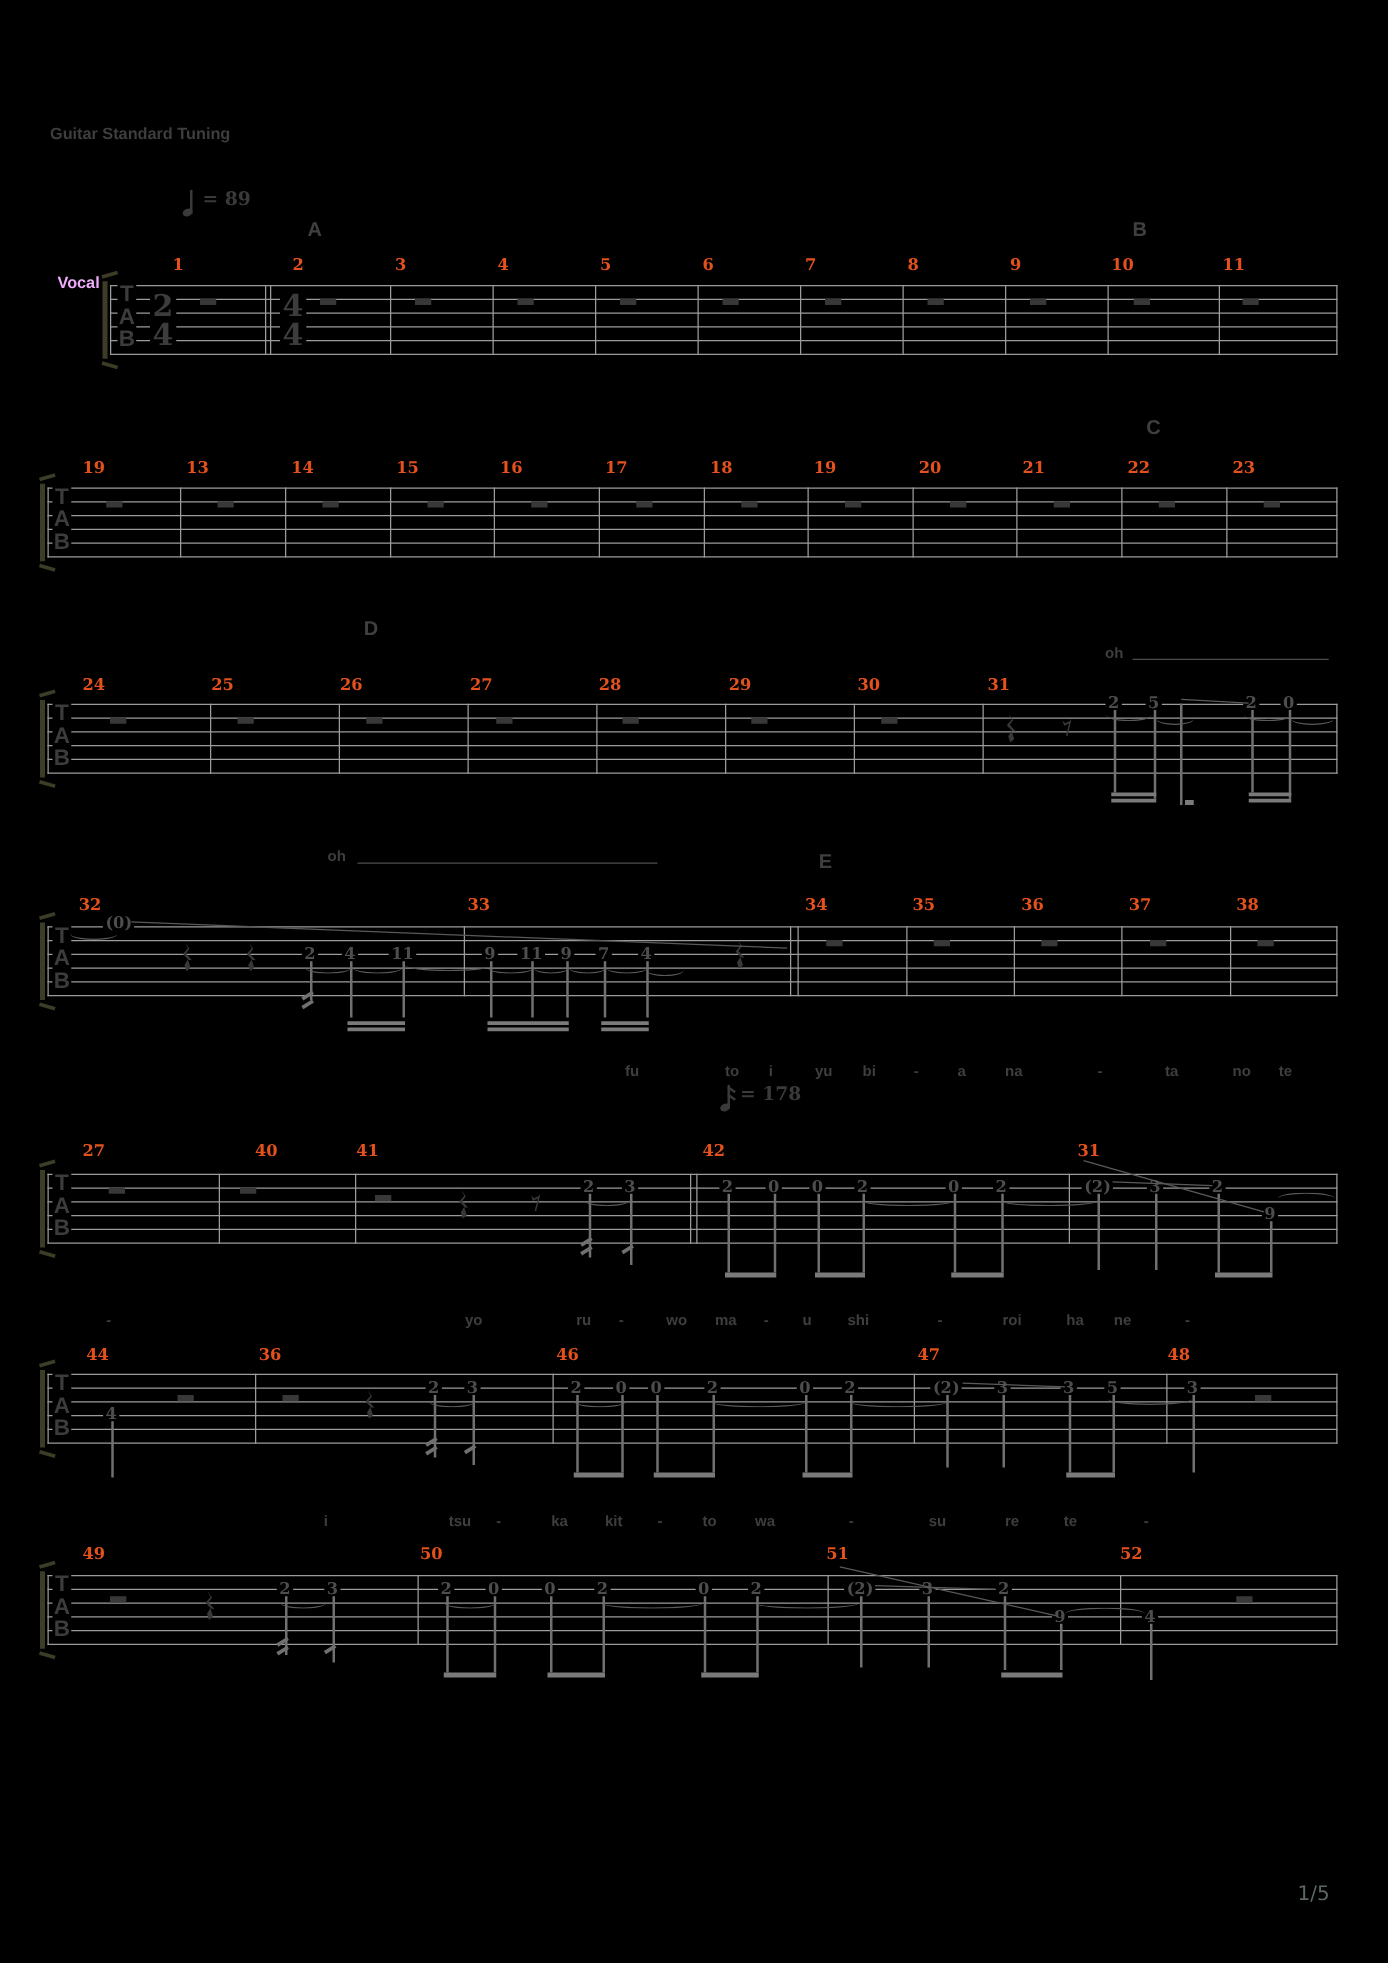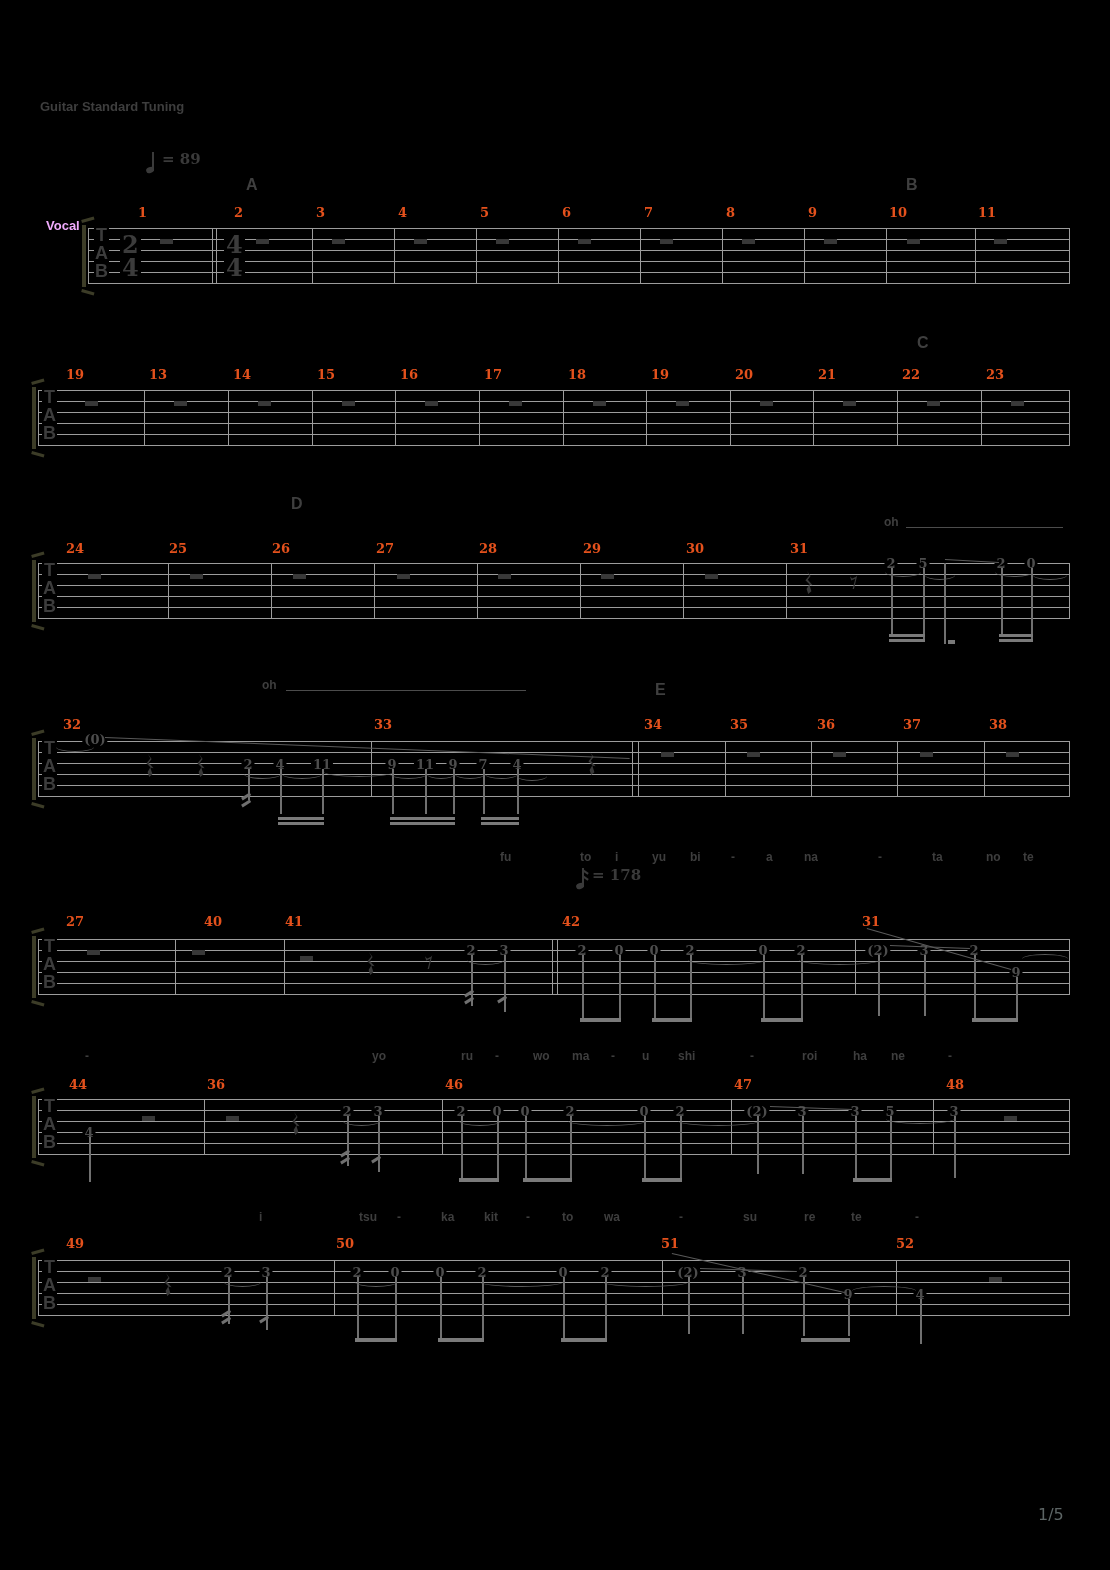--- a/index.html
+++ b/index.html
@@ -392,21 +392,21 @@
     <div class="lyr" style="left: 678px; top: 1049px;">shi</div>
     <div class="lyr" style="left: 750px; top: 1049px;">-</div>
     <div class="lyr" style="left: 802px; top: 1049px;">roi</div>
     <div class="lyr" style="left: 853px; top: 1049px;">ha</div>
     <div class="lyr" style="left: 891px; top: 1049px;">ne</div>
     <div class="lyr" style="left: 948px; top: 1049px;">-</div>
     <div class="mnum" style="left: 69px; top: 1077px;">44</div>
     <div class="mnum" style="left: 207px; top: 1077px;">36</div>
     <div class="mnum" style="left: 445px; top: 1077px;">46</div>
     <div class="mnum" style="left: 734px; top: 1077px;">47</div>
-    <div class="mnum" style="left: 934px; top: 1077px; margin-left: 12px;">48</div>
+    <div class="mnum" style="left: 934px; top: 1077px;">48</div>
     <div class="fret" style="left: 89px; top: 1132px;">4</div>
     <div class="hrest" style="left: 142px; top: 1116px;"></div>
     <div class="hrest" style="left: 226px; top: 1116px;"></div>
     <div class="hrest" style="left: 1004px; top: 1116px;"></div>
     <div class="qrest" style="left: 292px; top: 1112px;"></div>
     <div class="fret" style="left: 347px; top: 1111px;">2</div>
     <div class="fret" style="left: 378px; top: 1111px;">3</div>
     <div class="fret" style="left: 461px; top: 1111px;">2</div>
     <div class="fret" style="left: 497px; top: 1111px;">0</div>
     <div class="fret" style="left: 525px; top: 1111px;">0</div>

